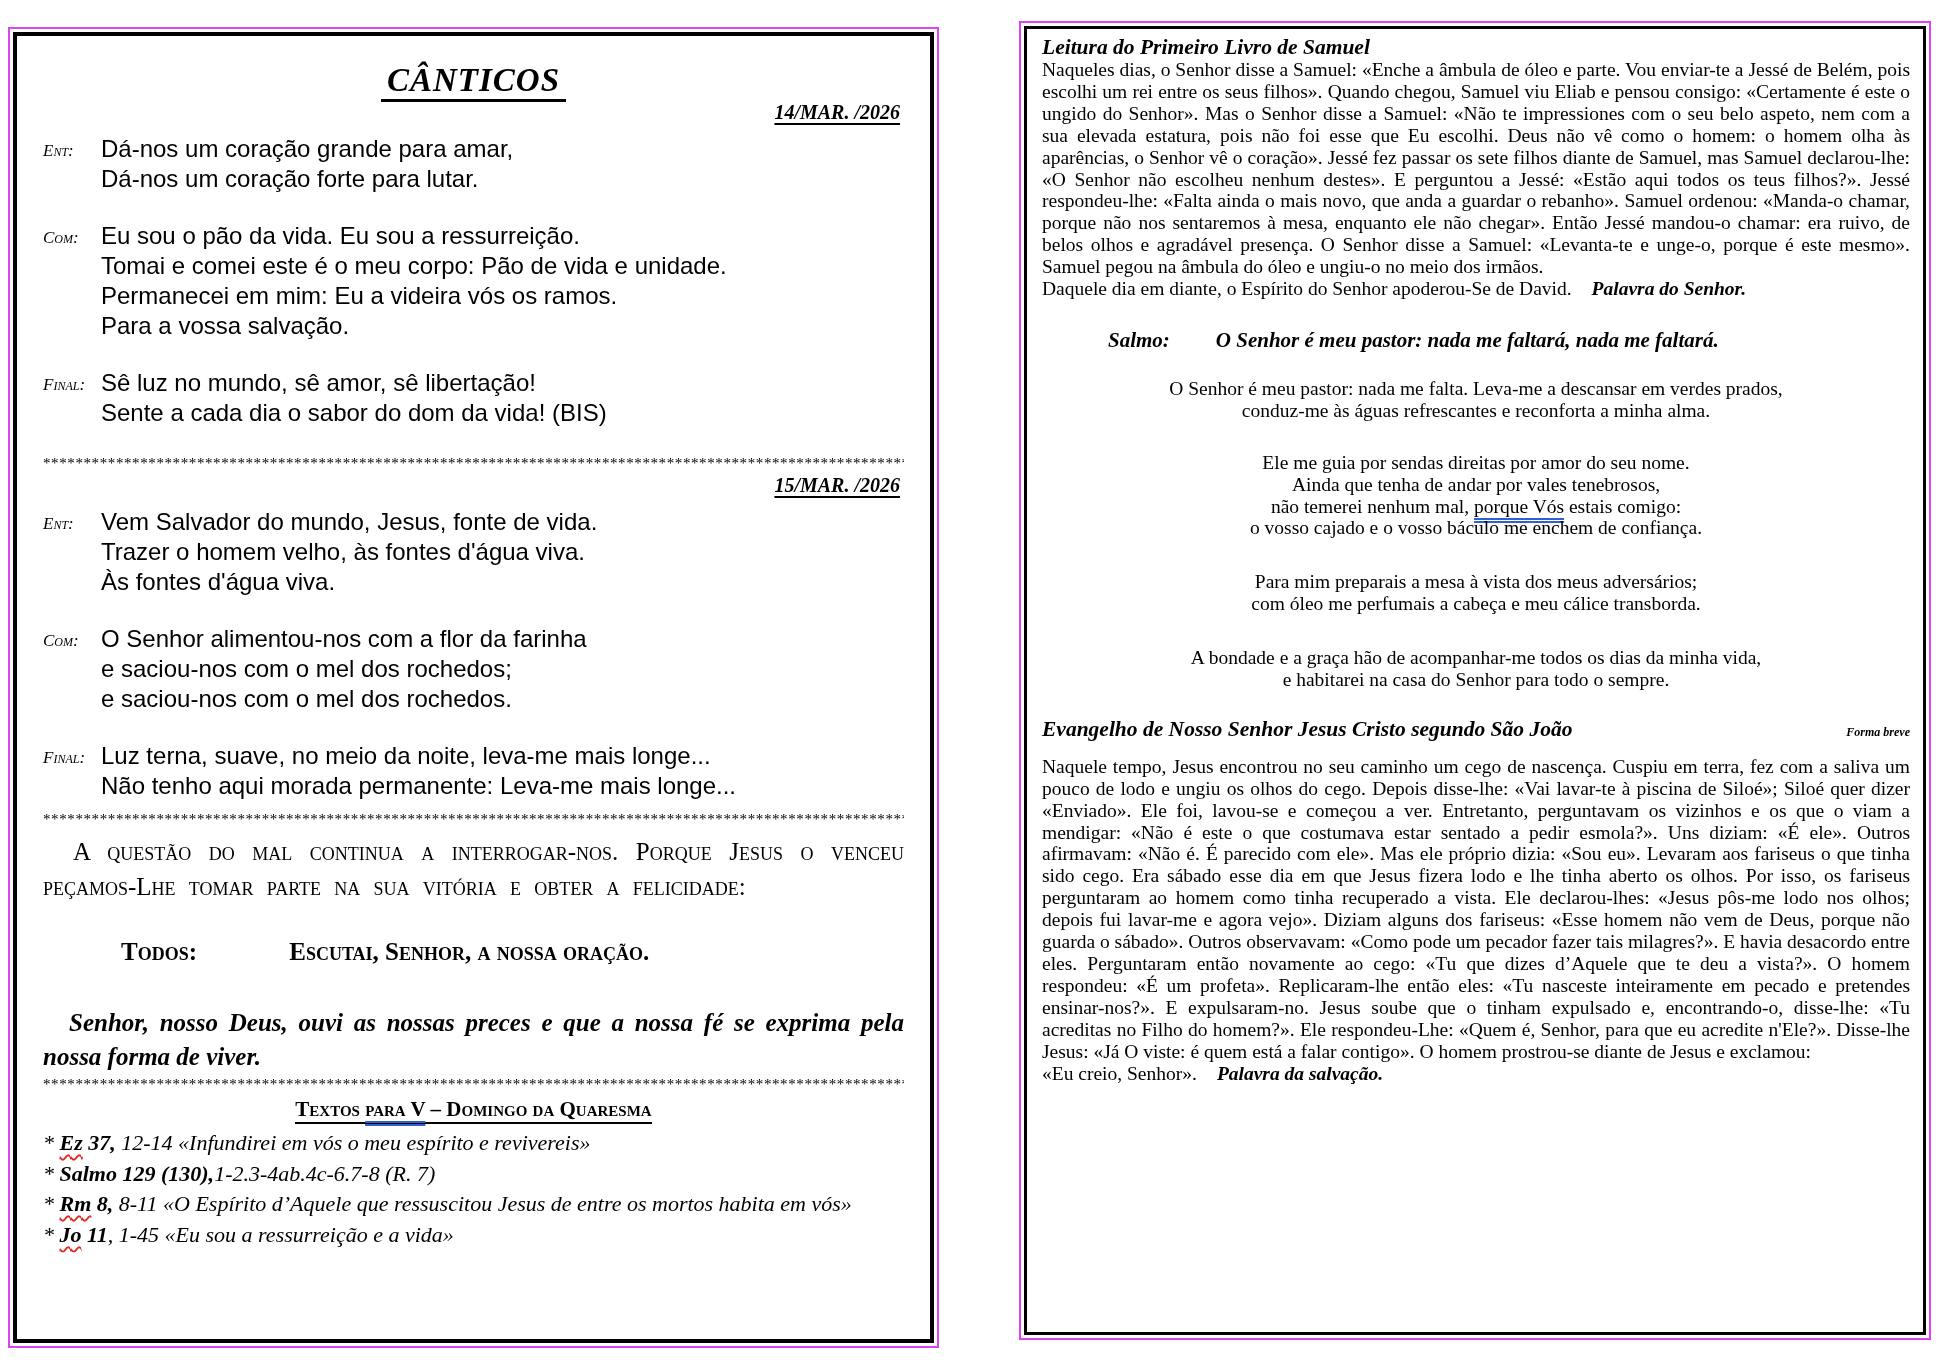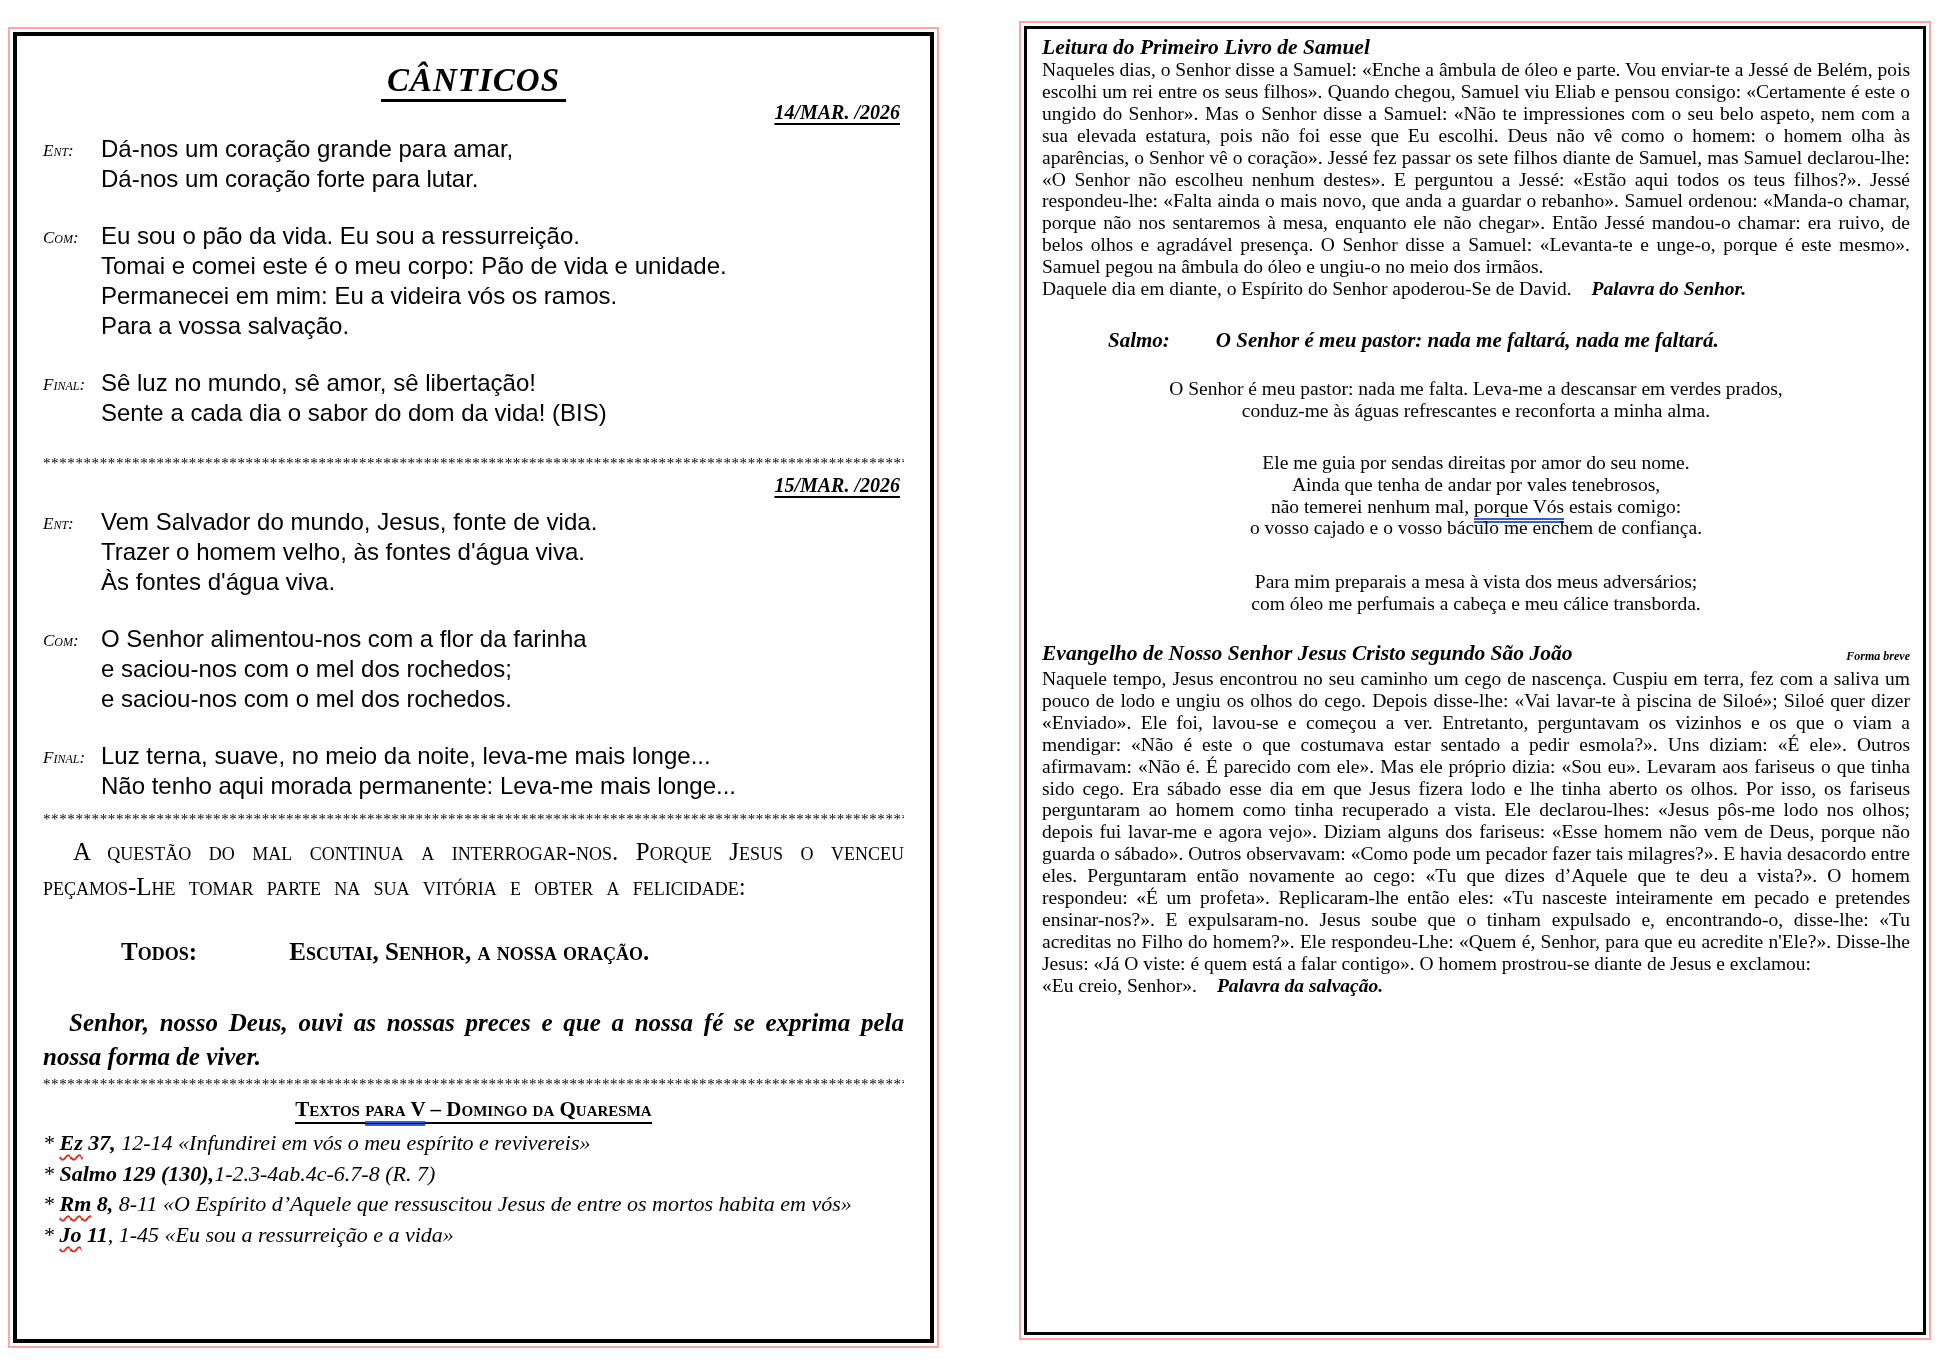--- a/index.html
+++ b/index.html
@@ -1,20 +1,20 @@
 <!DOCTYPE html>
 <html><head>
 <meta charset="utf-8">
 <style>
   html,body{margin:0;padding:0;background:#ffffff;}
   body{width:1946px;height:1368px;font-family:"Liberation Serif",serif;color:#000;}
   .canvas{position:relative;width:1946px;height:1368px;background:#fff;overflow:hidden;}
 
   
-  .page{position:absolute;border:2px solid #fca5a5;padding:3px;box-sizing:border-box;background:#fff;}
+  .page{position:absolute;border:2px solid #d946ef;padding:3px;box-sizing:border-box;background:#fff;}
   .page-inner{border:4px solid #000;box-sizing:border-box;height:100%;overflow:hidden;}
   .page-left{left:8px;top:27px;width:931px;height:1321px;}
   .page-right{left:1019px;top:21px;width:912px;height:1319px;}
   .page-right .page-inner{border-width:3px;}
 
   .lp{padding:18px 26px 6px 26px;}
   .rp{padding:6px 13px 6px 15px;font-size:19.5px;line-height:21.9px;}
 
   
   .lp-title{text-align:center;margin:8px 0 2px 0;}
@@ -37,21 +37,21 @@
   .wavy{text-decoration-line:underline;text-decoration-style:wavy;text-decoration-color:#e02b20;text-decoration-thickness:2px;text-underline-offset:4px;text-align:right;}
 
   
   .r-title{font-weight:bold;font-style:italic;font-size:21.5px;line-height:24px;}
   .r-body{margin:0;text-align:justify;}
   .r-final{display:flex;justify-content:flex-start;align-items:baseline;}
   .concl{font-weight:bold;font-style:italic;white-space:nowrap;margin-left:20px;}
   .psalm-head{display:flex;margin:30px 0 0 66px;font-weight:bold;font-style:italic;font-size:21px;}
   .psalm-label{margin-right:46px;}
   .stanza{text-align:center;margin-top:26px;}
-  .gospel-head{display:flex;justify-content:space-between;align-items:baseline;margin:28px 0 0 0;font-weight:bold;font-style:italic;}
+  .gospel-head{display:flex;justify-content:space-between;align-items:baseline;margin:28px 0 12px 0;font-weight:bold;font-style:italic;}
   .gospel-head .gh-title{font-size:21.5px;}
   .gospel-head .gh-form{font-size:12px;}
 </style>
 </head>
 <body>
 
 <div class="canvas">
 
   <div class="page page-left">
     <div class="page-inner lp">
@@ -177,20 +177,24 @@
         <div>Ainda que tenha de andar por vales tenebrosos,</div>
         <div><span>não temerei nenhum mal, </span><span class="grammar">porque Vós</span><span> estais comigo:</span></div>
         <div>o vosso cajado e o vosso báculo me enchem de confiança.</div>
       </div>
 
       <div class="stanza" style="margin-top:32px;">
         <div>Para mim preparais a mesa à vista dos meus adversários;</div>
         <div>com óleo me perfumais a cabeça e meu cálice transborda.</div>
       </div>
 
+      <div class="stanza" style="margin-top:32px;">
+        <div>A bondade e a graça hão de acompanhar-me todos os dias da minha vida,</div>
+        <div>e habitarei na casa do Senhor para todo o sempre.</div>
+      </div>
 
       <div class="gospel-head">
         <span class="gh-title">Evangelho de Nosso Senhor Jesus Cristo segundo São João</span>
         <span class="gh-form">Forma breve</span>
       </div>
 
       <p class="r-body">Naquele tempo, Jesus encontrou no seu caminho um cego de nascença. Cuspiu em terra, fez com a saliva um pouco de lodo e ungiu os olhos do cego. Depois disse-lhe: «Vai lavar-te à piscina de Siloé»; Siloé quer dizer «Enviado». Ele foi, lavou-se e começou a ver. Entretanto, perguntavam os vizinhos e os que o viam a mendigar: «Não é este o que costumava estar sentado a pedir esmola?». Uns diziam: «É ele». Outros afirmavam: «Não é. É parecido com ele». Mas ele próprio dizia: «Sou eu». Levaram aos fariseus o que tinha sido cego. Era sábado esse dia em que Jesus fizera lodo e lhe tinha aberto os olhos. Por isso, os fariseus perguntaram ao homem como tinha recuperado a vista. Ele declarou-lhes: «Jesus pôs-me lodo nos olhos; depois fui lavar-me e agora vejo». Diziam alguns dos fariseus: «Esse homem não vem de Deus, porque não guarda o sábado». Outros observavam: «Como pode um pecador fazer tais milagres?». E havia desacordo entre eles. Perguntaram então novamente ao cego: «Tu que dizes d’Aquele que te deu a vista?». O homem respondeu: «É um profeta». Replicaram-lhe então eles: «Tu nasceste inteiramente em pecado e pretendes ensinar-nos?». E expulsaram-no. Jesus soube que o tinham expulsado e, encontrando-o, disse-lhe: «Tu acreditas no Filho do homem?». Ele respondeu-Lhe: «Quem é, Senhor, para que eu acredite n'Ele?». Disse-lhe Jesus: «Já O viste: é quem está a falar contigo». O homem prostrou-se diante de Jesus e exclamou:</p>
 
       <div class="r-final">
         <span>«Eu creio, Senhor».</span>

